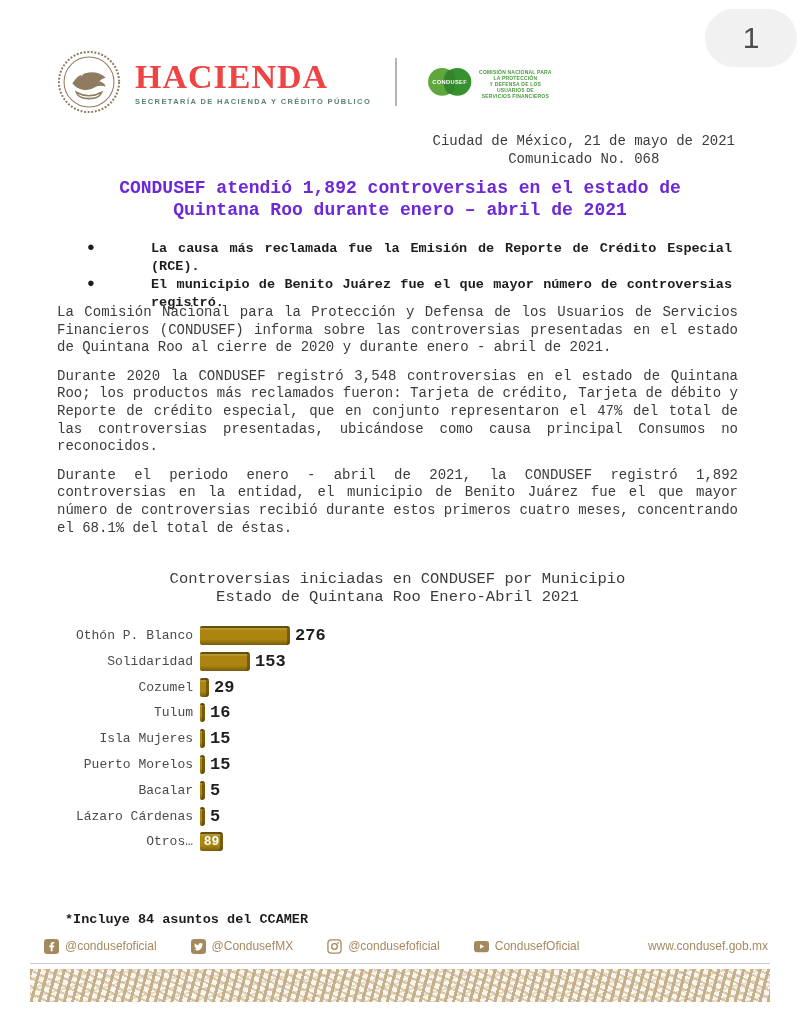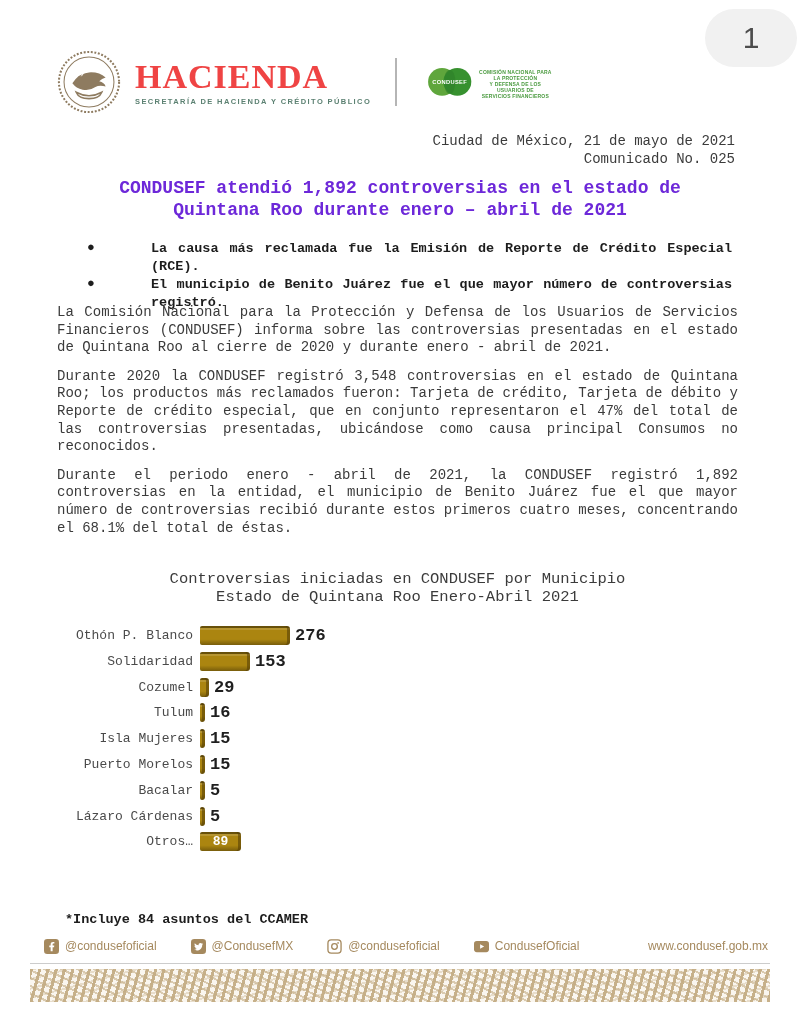--- a/index.html
+++ b/index.html
@@ -34,21 +34,21 @@
   .header-divider { width:1.5px; height:48px; background:#b5b5b5; margin:0 26px 0 24px; }
   .condusef-block { display:flex; flex-direction:row; align-items:center; width:132px; }
   .condusef-sub {
     font-family:"Liberation Sans",sans-serif; font-weight:bold;
     font-size:5px; line-height:6px; letter-spacing:0.2px;
     color:#4a9a3f; text-align:center; margin-top:3px;
   }
 
   
   .dateline {
-    position:absolute; top:133px; right:65px; text-align:right;
+    position:absolute; top:133px; right:65px; text-align:center;
     font-size:14px; line-height:17.5px; color:#3b3b3b;
   }
 
   
   .doc-title {
     position:absolute; top:177px; left:40px; right:40px; text-align:center;
     font-weight:bold; font-size:18px; line-height:22px; color:#6d28d9;
   }
 
   
@@ -150,21 +150,21 @@
       <div class="condusef-sub">
         <div>COMISIÓN NACIONAL PARA LA PROTECCIÓN</div>
         <div>Y DEFENSA DE LOS USUARIOS DE</div>
         <div>SERVICIOS FINANCIEROS</div>
       </div>
     </div>
   </div>
 
   <div class="dateline">
     <div>Ciudad de México, 21 de mayo de 2021</div>
-    <div>Comunicado No. 025</div>
+    <div>Comunicado No. 068</div>
   </div>
 
   <div class="doc-title">
     <div>CONDUSEF atendió 1,892 controversias en el estado de</div>
     <div>Quintana Roo durante enero – abril de 2021</div>
   </div>
 
   <div class="bullets">
     <div class="bullet-row">
       <span class="bullet-marker">●</span>
@@ -223,21 +223,21 @@
           <div class="bar" style="width: 5px; background-color: rgb(171, 133, 16);"></div>
           <span class="bar-value">5</span>
         </div>
         <div class="chart-row">
           <span class="bar-label">Lázaro Cárdenas</span>
           <div class="bar" style="width: 5px; background-color: rgb(171, 133, 16);"></div>
           <span class="bar-value">5</span>
         </div>
         <div class="chart-row">
           <span class="bar-label">Otros…</span>
-          <div class="bar" style="width: 41px; background-color: rgb(171, 133, 16);">
+          <div class="bar" style="width: 23px; background-color: rgb(171, 133, 16);">
             <span class="bar-value inside">89</span>
           </div>
         </div>
       </div>
   </div>
 
   <div class="footnote">*Incluye 84 asuntos del CCAMER</div>
 
   <div class="footer">
     <span style="display:inline-flex;align-items:center;">

